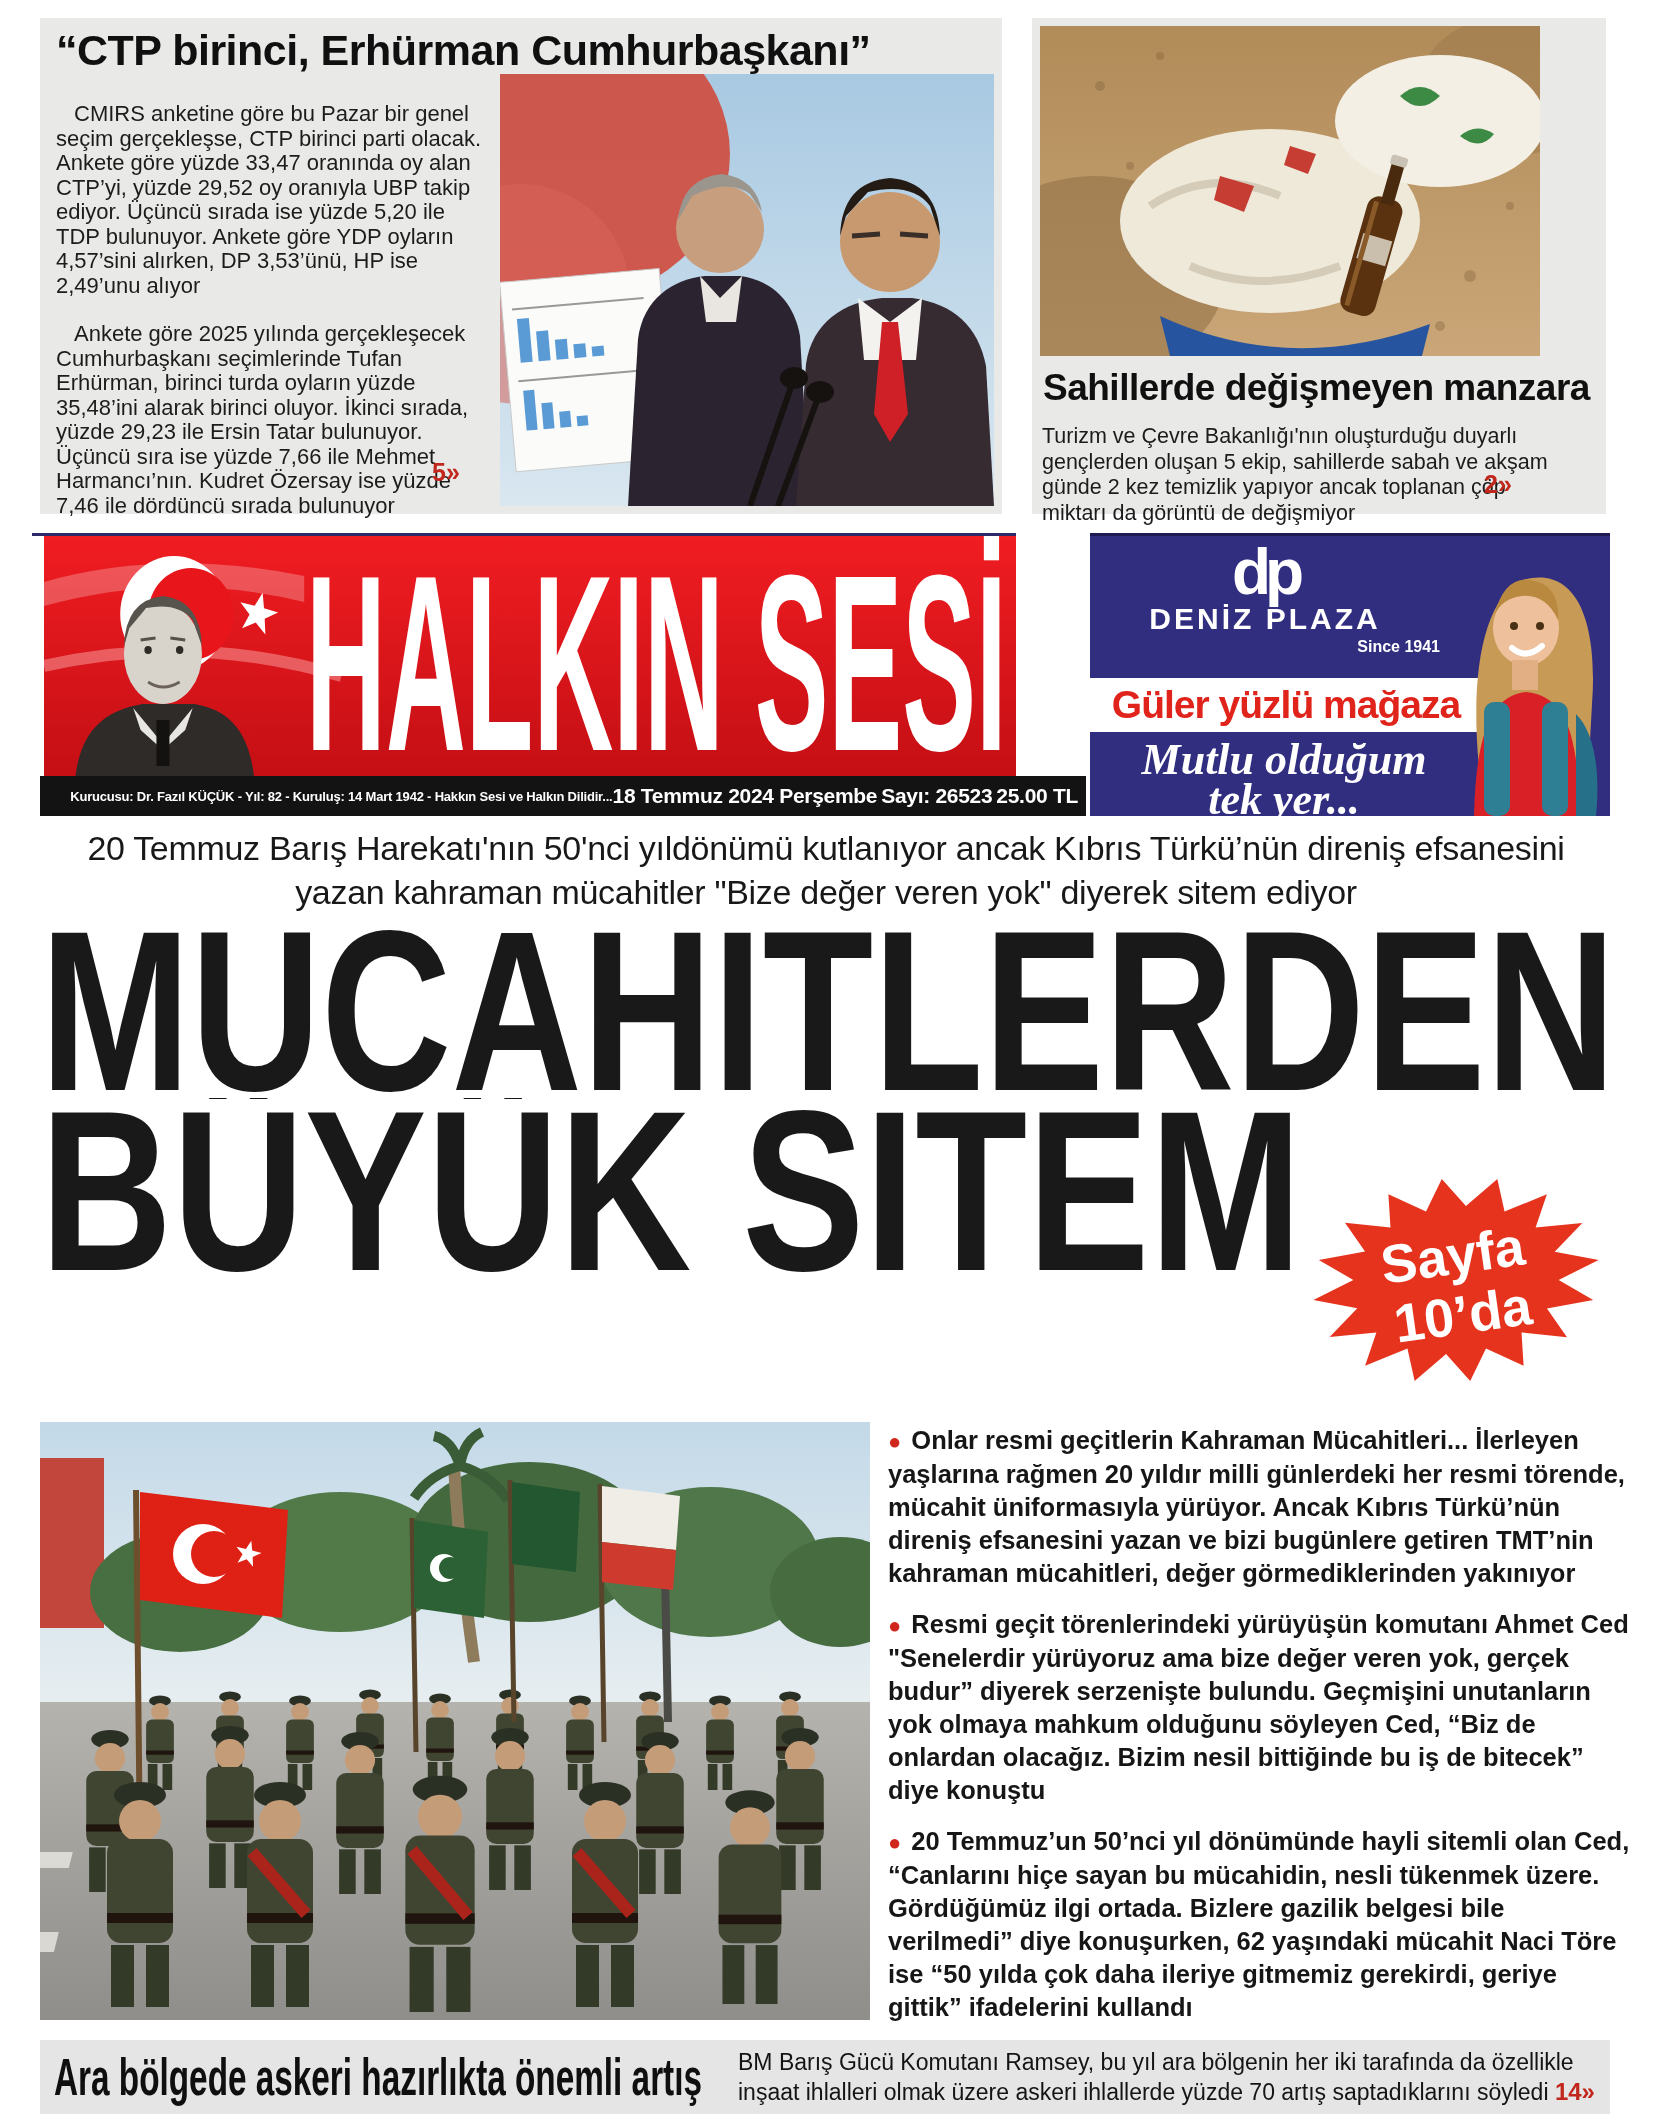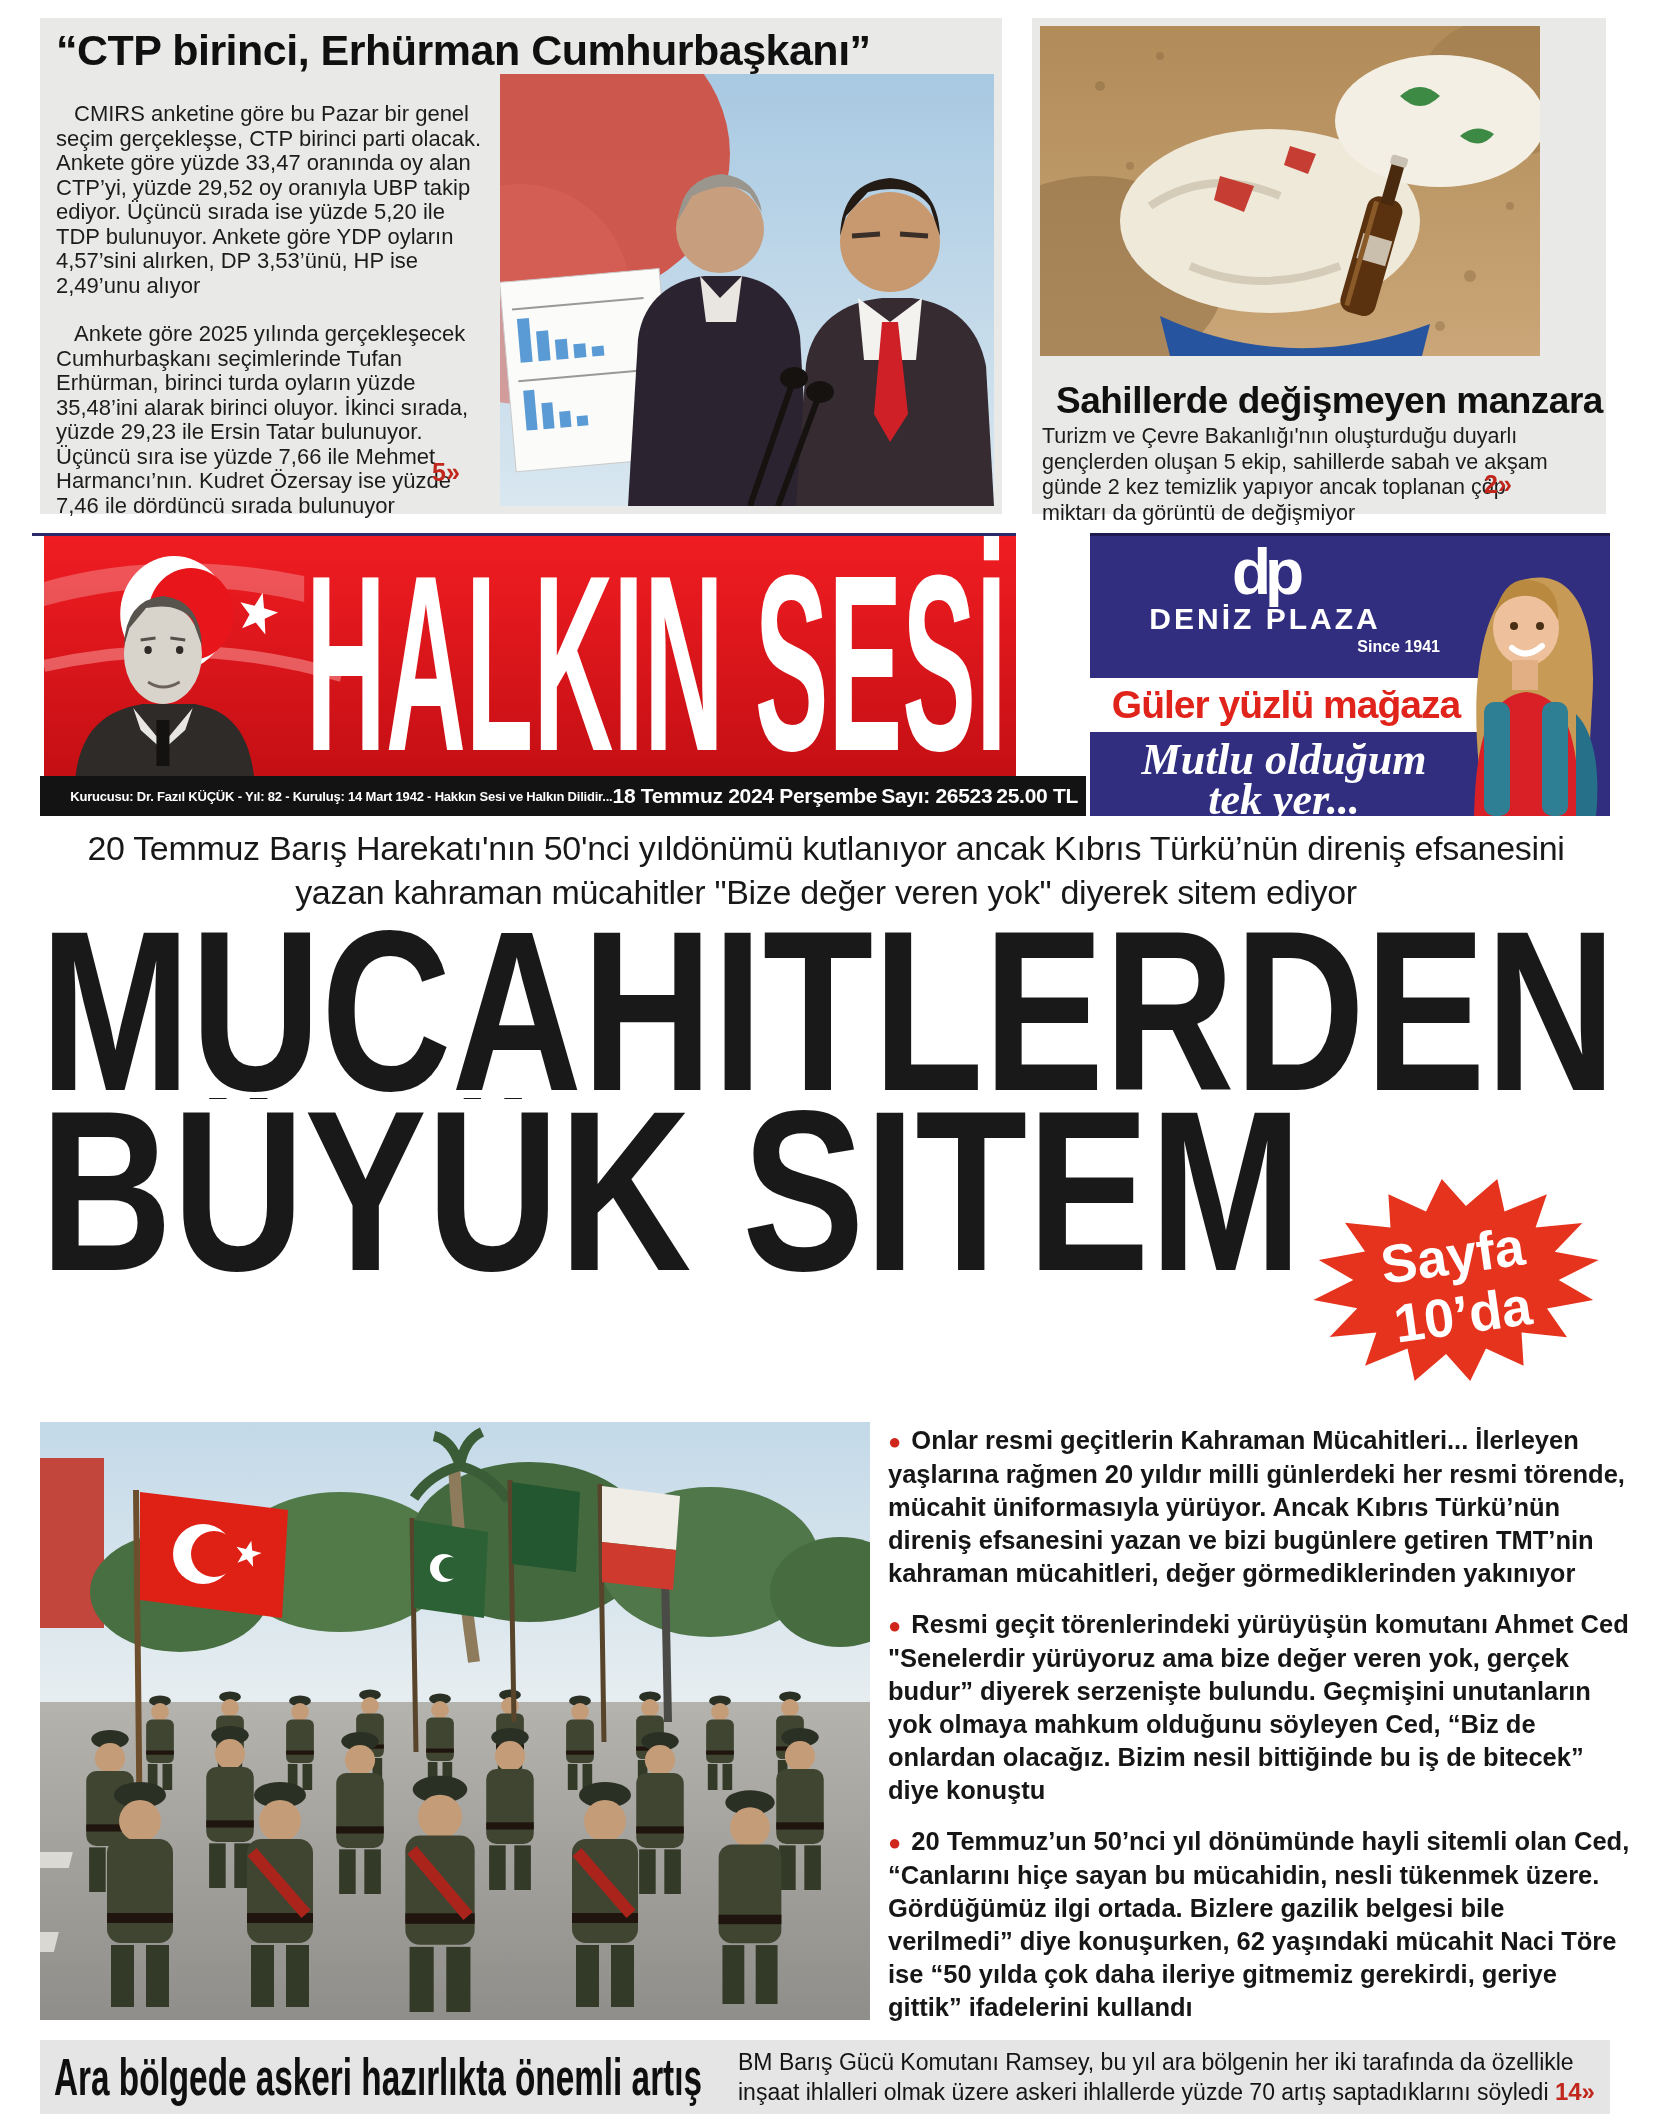--- a/index.html
+++ b/index.html
@@ -13,21 +13,21 @@
     color:#101010;letter-spacing:-0.5px;white-space:nowrap;}
   .tl-text{position:absolute;left:16px;top:84px;width:436px;font-size:22px;line-height:24.5px;color:#1c1c1c;}
   .tl-text p{margin:0 0 24px 0;text-indent:18px;}
   .photo-a{position:absolute;left:460px;top:56px;width:494px;height:432px;}
 
   .pageref{position:absolute;color:#c2271d;font-weight:800;font-size:25px;}
   .tl-ref{left:392px;top:440px;}
   .tr-ref{left:452px;top:452px;}
 
   .photo-b{position:absolute;left:8px;top:8px;width:500px;height:330px;}
-  .tr-headline{position:absolute;left:8px;top:346px;margin:16px;font-size:37px;font-weight:800;color:#101010;letter-spacing:-0.5px;white-space:nowrap;}
+  .tr-headline{position:absolute;left:8px;top:346px;margin:3px;font-size:37px;font-weight:800;color:#101010;letter-spacing:-0.5px;white-space:nowrap;}
   .tr-body{position:absolute;left:10px;top:406px;width:510px;margin:0;font-size:21.5px;line-height:25.5px;color:#1c1c1c;}
 
   .masthead{position:absolute;left:32px;top:533px;width:972px;height:240px;border-top:3px solid #2b2967;padding-left:12px;}
   .masthead svg{display:block;width:100%;height:100%;}
 
   .strip{position:absolute;left:40px;top:776px;width:1046px;height:40px;background:#131313;color:#fff;
     display:flex;align-items:center;justify-content:flex-end;padding:0 8px;box-sizing:border-box;white-space:nowrap;}
   .strip-left{font-size:13px;font-weight:700;letter-spacing:-0.2px;}
   .strip-right{font-weight:800;font-size:21px;letter-spacing:-0.3px;display:flex;gap:4px;}
 

